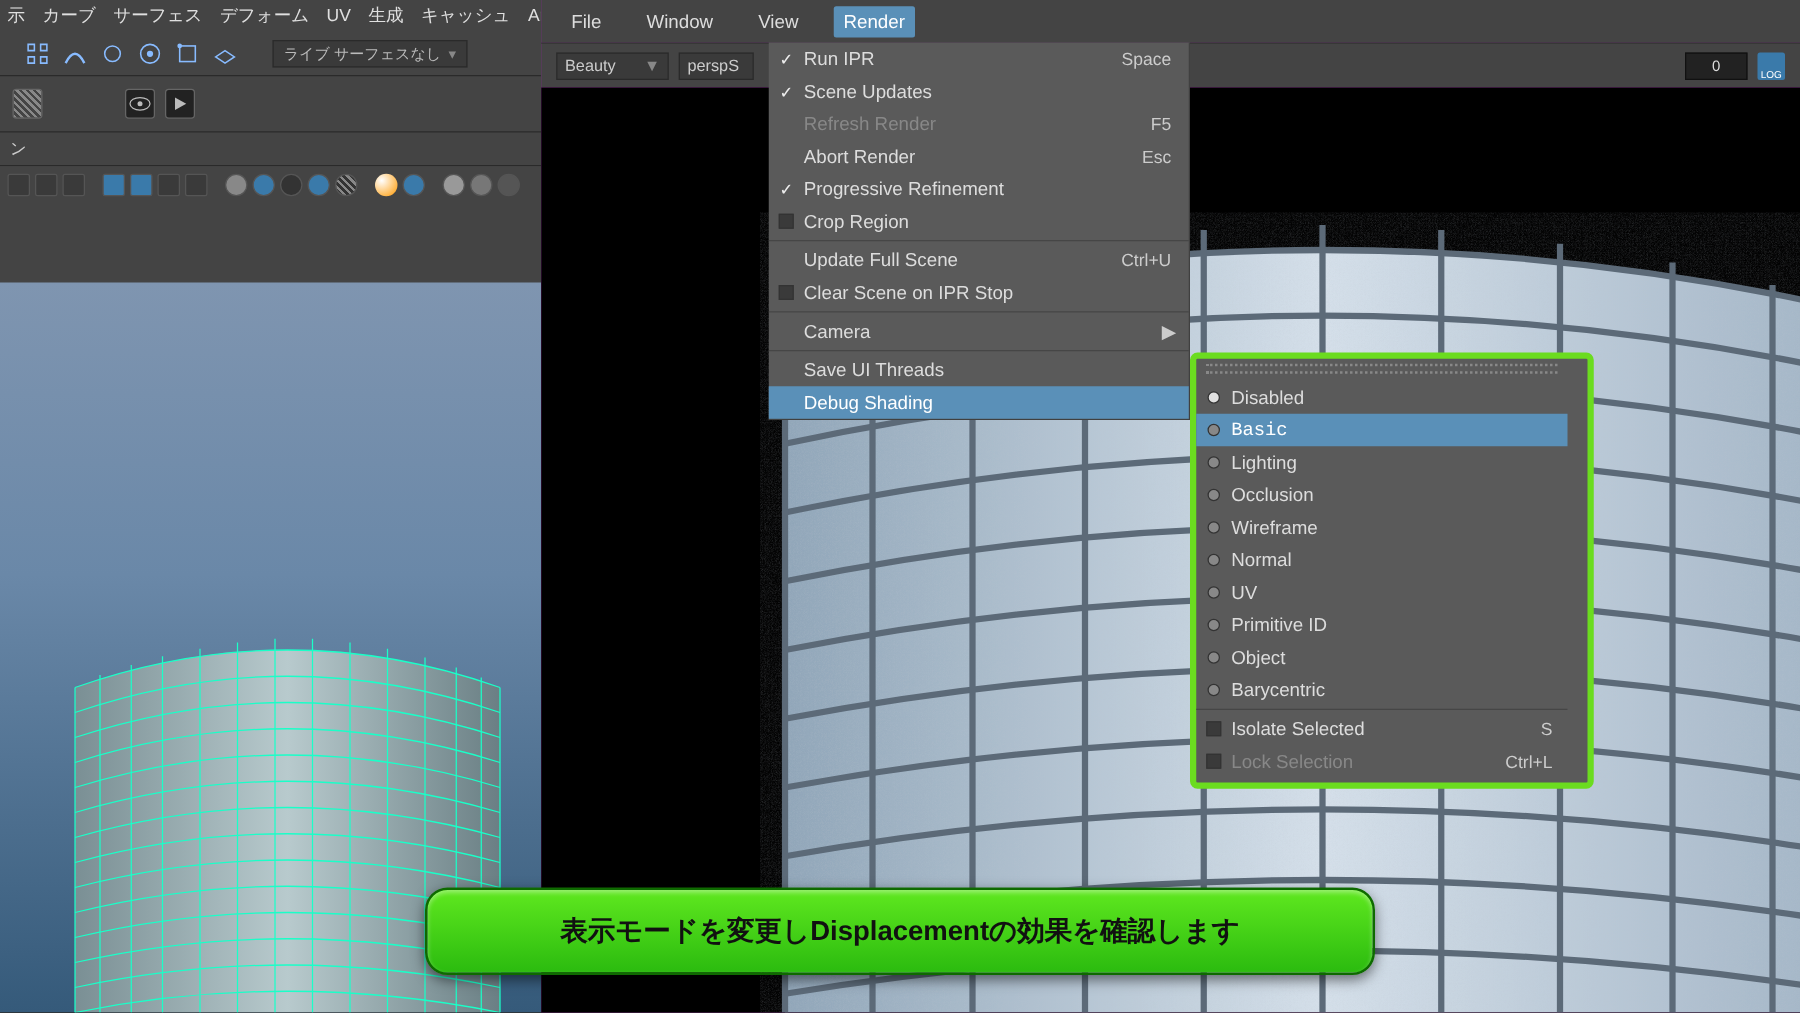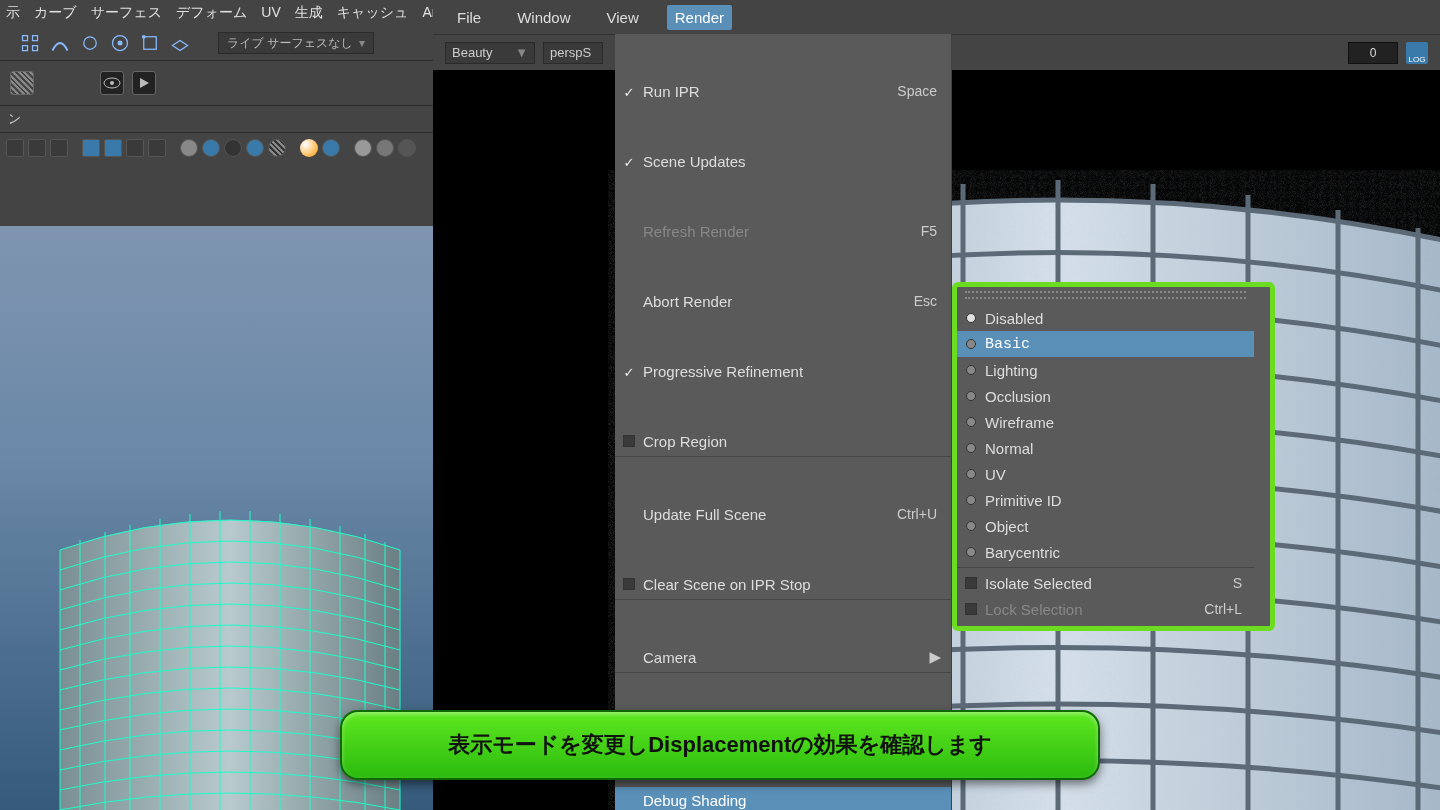--- a/index.html
+++ b/index.html
@@ -151,21 +151,20 @@
     background:#5a5a5a;
     color:#ddd;
     font-size:15px;
     border-right:1px solid #404040;
     border-bottom:1px solid #404040;
   }
   .menu .row {
     display:flex; align-items:center;
     height:26px;
     padding-right:14px;
-    margin-top:44px;
   }
   .menu .row.sep { height:1px; background:#464646; margin:2px 0; }
   .menu .row .chk { width:28px; display:flex; justify-content:center; }
   .menu .row .lbl { flex:1; }
   .menu .row .sc { color:#ccc; font-size:14px; }
   .menu .row.disabled { color:#888; }
   .menu .row.hl { background:#5a90b8; color:#fff; }
   .menu .row.sub { padding-right:10px; }
   .menu .row .subarrow { color:#ccc; }
   .chk .check::before { content:"✓"; color:#eee; font-size:13px; }

